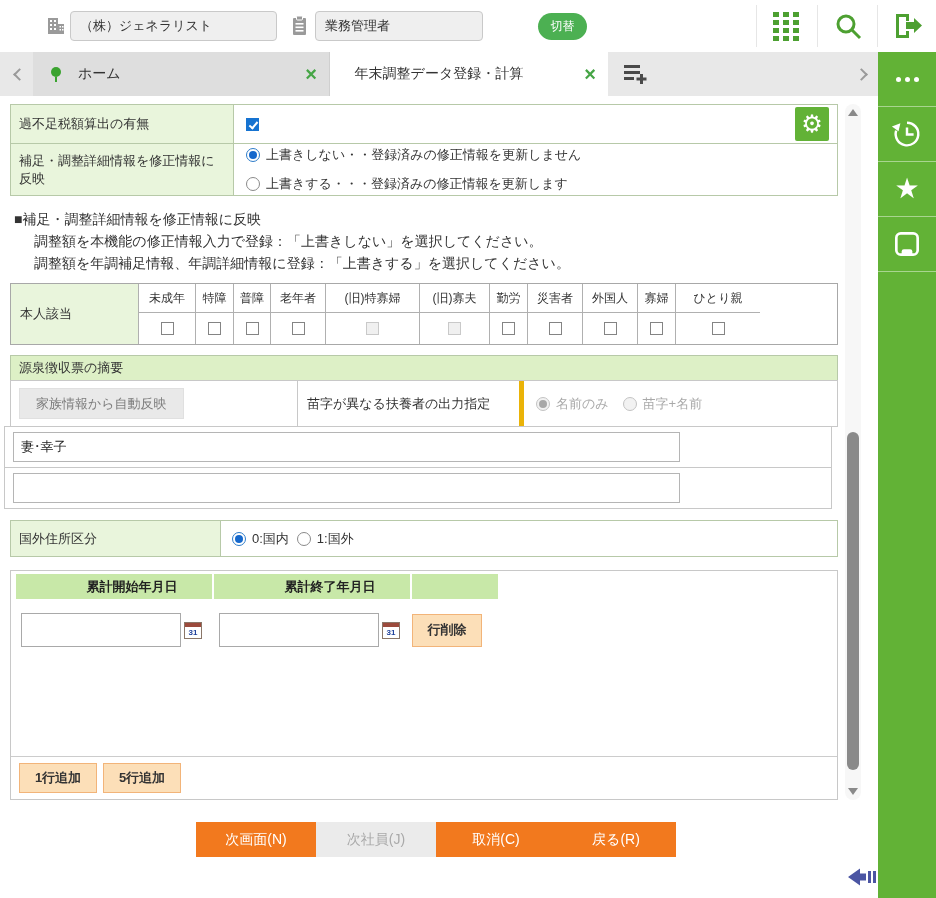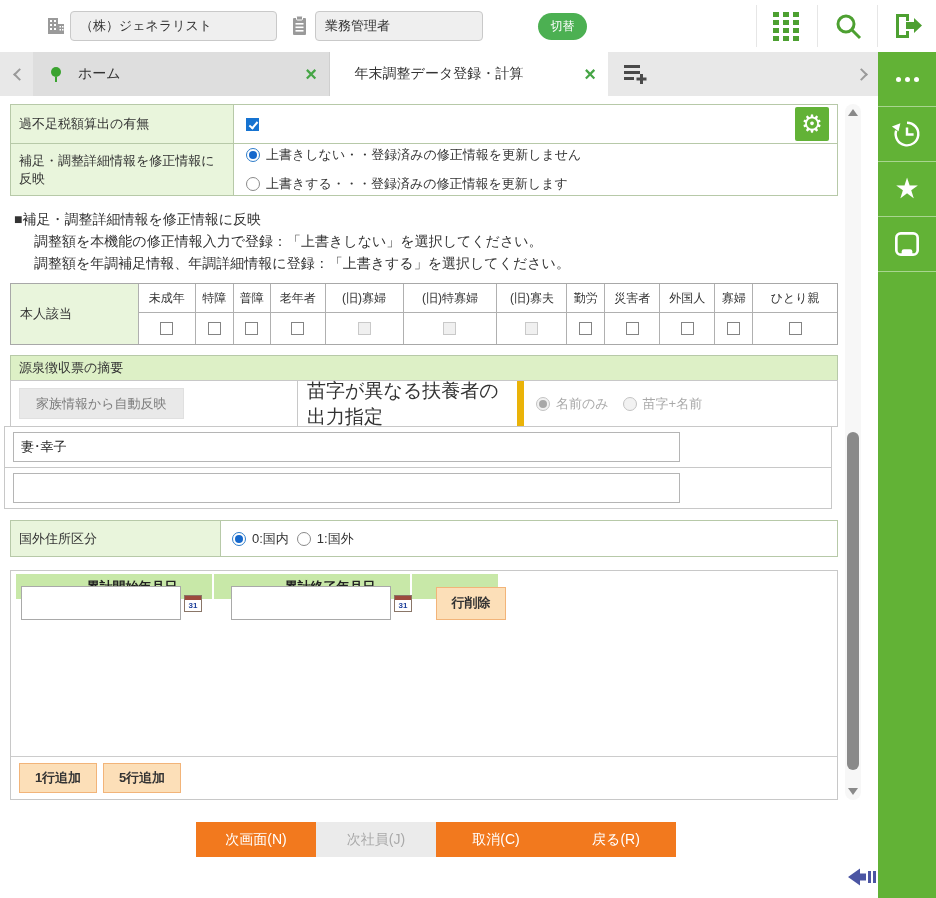--- a/index.html
+++ b/index.html
@@ -78,40 +78,40 @@
   .app-label { width:127px; background:#e9f5dc; font-size:13px; display:flex; align-items:center; padding-left:9px; }
   .app-col { border-left:1px solid #b0b0b0; }
   .app-col .hd { height:29px; border-bottom:1px solid #b0b0b0; display:flex; align-items:center;
                  justify-content:center; font-size:12px; }
   .app-col .bd { height:31px; display:flex; align-items:center; justify-content:center; }
   
   .sec-header { left:10px; top:259px; width:828px; height:26px; background:#ddf0c6;
                 border:1px solid #b7c9a8; font-size:13px; line-height:24px; padding-left:8px; }
   .auto-row { left:10px; top:284px; width:828px; height:47px; border:1px solid #c8c8c8; display:flex; }
   .auto-cell1 { width:287px; border-right:1px solid #c8c8c8; display:flex; align-items:center; padding-left:8px; }
-  .auto-cell2 { width:226px; border-right:7px solid #eab308; display:flex; align-items:center;
-                padding-left:9px; font-size:19px; color:#333; }
+  .auto-cell2 { width:226px; border-right:5px solid #eab308; display:flex; align-items:center;
+                padding-left:9px; font-size:13px; color:#333; }
   .auto-cell3 { flex:1; display:flex; align-items:center; padding-left:12px; gap:14px; }
   .auto-cell3 .radio-line { color:#a9a9a9; }
   .gray-btn { background:#e9e9e9; border:1px solid #e0e0e0; color:#7c7c7c; font-size:13px;
               height:31px; padding:0 16px; font-family:inherit; cursor:default; }
   .remark-row { left:4px; width:828px; height:42px; border:1px solid #c8c8c8; background:#fff; }
   .remark-input { position:absolute; left:8px; top:5px; width:667px; height:30px;
                   border:1px solid #b5b5b5; font-size:13px; padding:0 7px; font-family:inherit; color:#222; }
   
   .addr-row { left:10px; top:424px; width:828px; height:37px; border:1px solid #b7c9a8; display:flex; }
   .addr-label { width:210px; background:#e9f5dc; border-right:1px solid #b7c9a8; font-size:13px;
                 display:flex; align-items:center; padding-left:8px; }
   .addr-value { flex:1; display:flex; align-items:center; padding-left:11px; gap:8px; }
   
   .acc { left:10px; top:474px; width:828px; height:230px; border:1px solid #c8c8c8; }
   .acc-head { position:absolute; left:5px; top:3px; display:flex; gap:2px; }
   .acc-hcell { height:25px; background:#c8e8a8; display:flex; align-items:center; justify-content:center;
                font-size:13px; font-weight:bold; color:#222;padding-left:36px; }
-  .acc-row { position:absolute; left:5px; top:15px; display:flex; gap:14px; }
+  .acc-row { position:absolute; left:5px; top:42px; display:flex; gap:2px; }
   .acc-cell { display:flex; align-items:center; gap:3px; padding-left:5px; }
   .date-input { width:160px; height:34px; border:1px solid #a9a9a9; font-size:13px; padding:0 5px; font-family:inherit; }
   .cal-btn { width:18px; height:17px; border:1px solid #8a7668; background:#fff; position:relative;
              cursor:pointer; padding:0; }
   .cal-btn::before { content:""; position:absolute; top:0; left:0; right:0; height:4px; background:#9c4a3c; }
   .cal-btn span { position:absolute; left:0; right:0; top:5px; font-size:8px; line-height:10px;
                   color:#1d3f9a; font-weight:bold; text-align:center; }
   .peach-btn { background:#fcdfb8; border:1px solid #f2b479; font-size:13px; font-weight:bold;
                color:#333; font-family:inherit; cursor:pointer; }
   .del-btn { width:70px; height:33px; }
@@ -311,26 +311,20 @@
           <div class="bd">
             <span class="cb"></span>
           </div>
         </div>
       <div class="app-col" style="width:55px;">
           <div class="hd">老年者</div>
           <div class="bd">
             <span class="cb"></span>
           </div>
         </div>
-      <div class="app-col" style="width:78px;">
-          <div class="hd">(旧)寡婦</div>
-          <div class="bd">
-            <span class="cb disabled"></span>
-          </div>
-        </div>
       <div class="app-col" style="width:94px;">
           <div class="hd">(旧)特寡婦</div>
           <div class="bd">
             <span class="cb disabled"></span>
           </div>
         </div>
       <div class="app-col" style="width:70px;">
           <div class="hd">(旧)寡夫</div>
           <div class="bd">
             <span class="cb disabled"></span>

